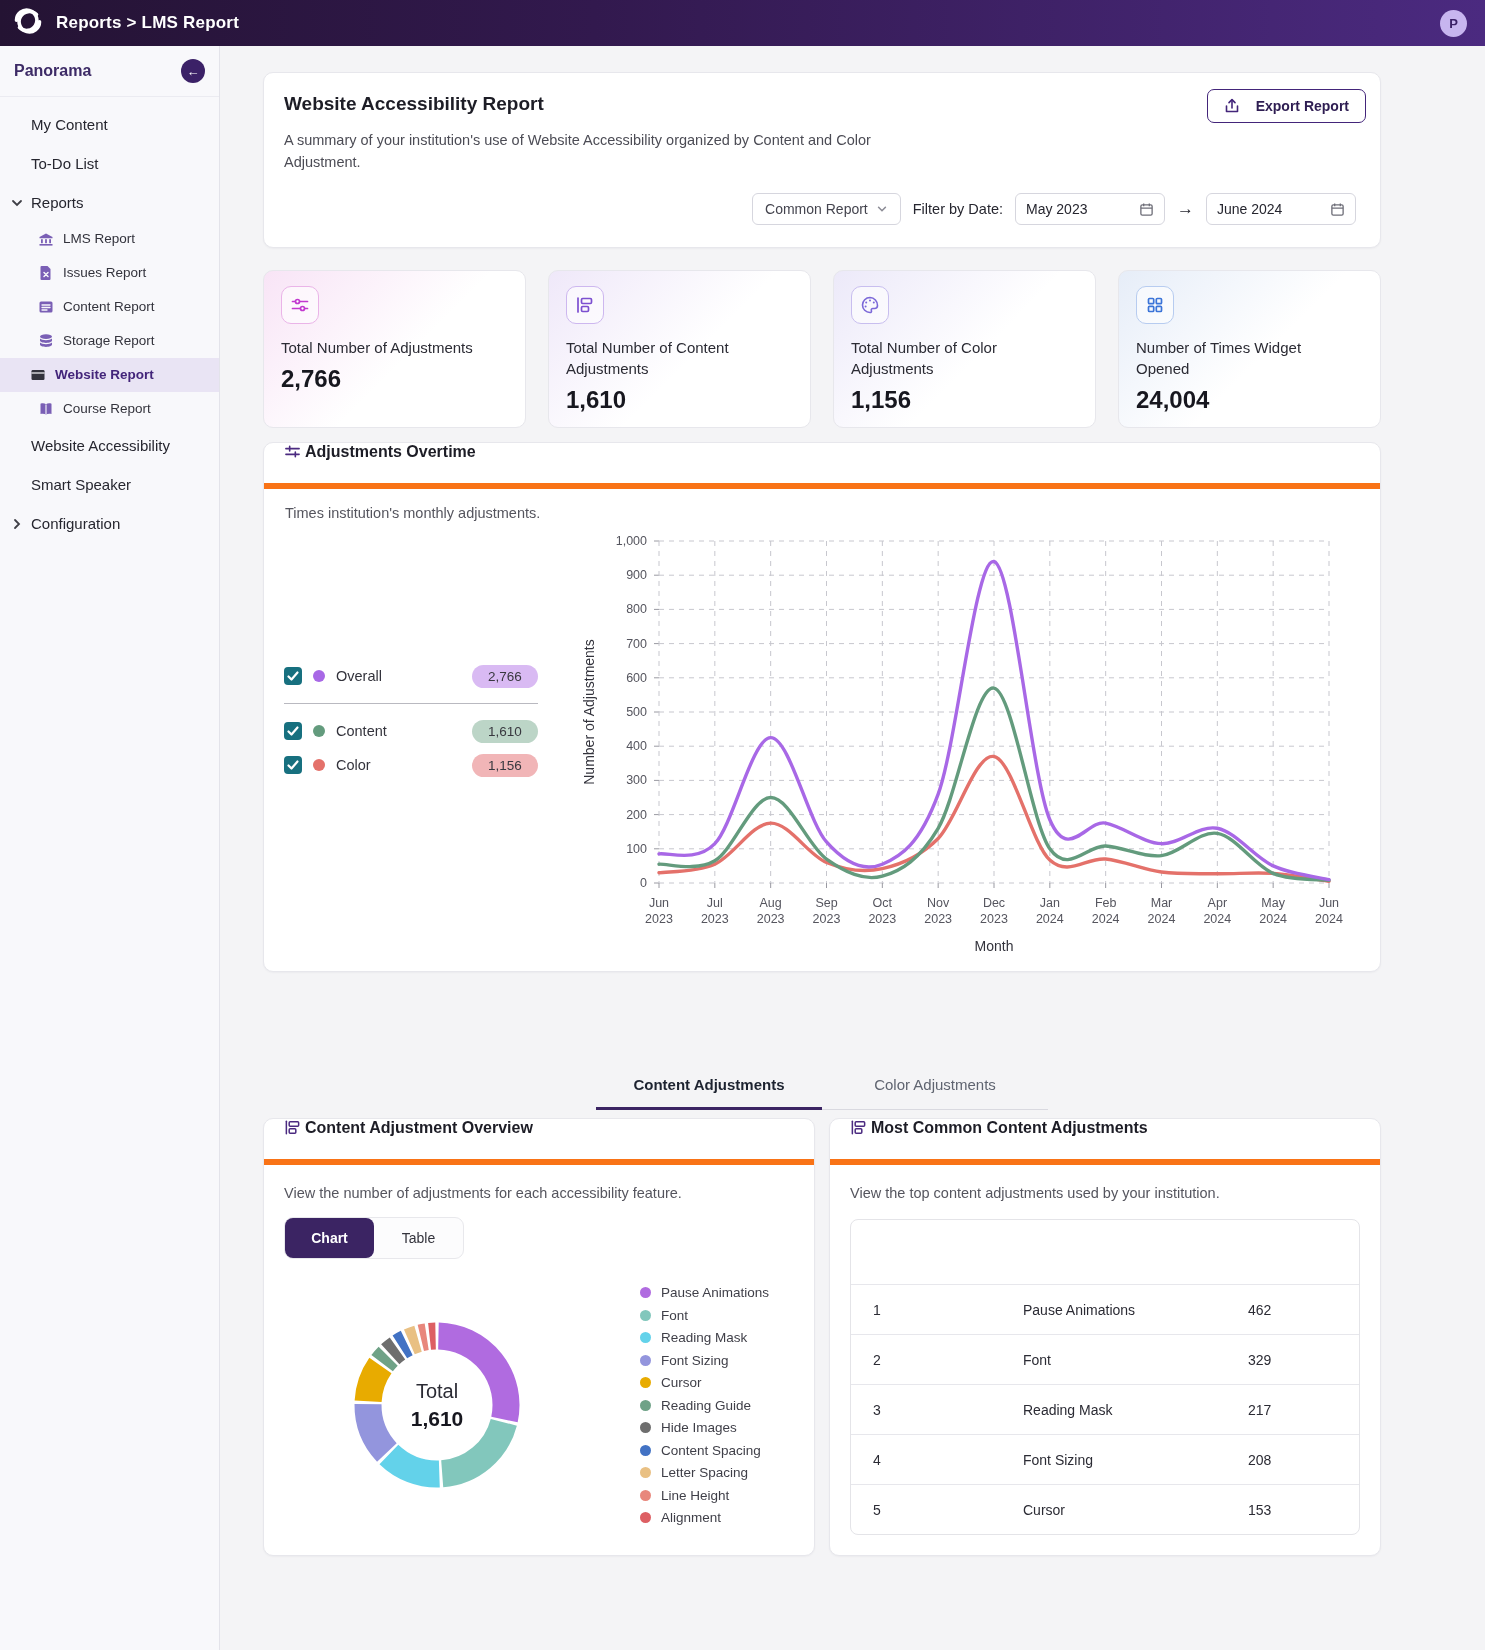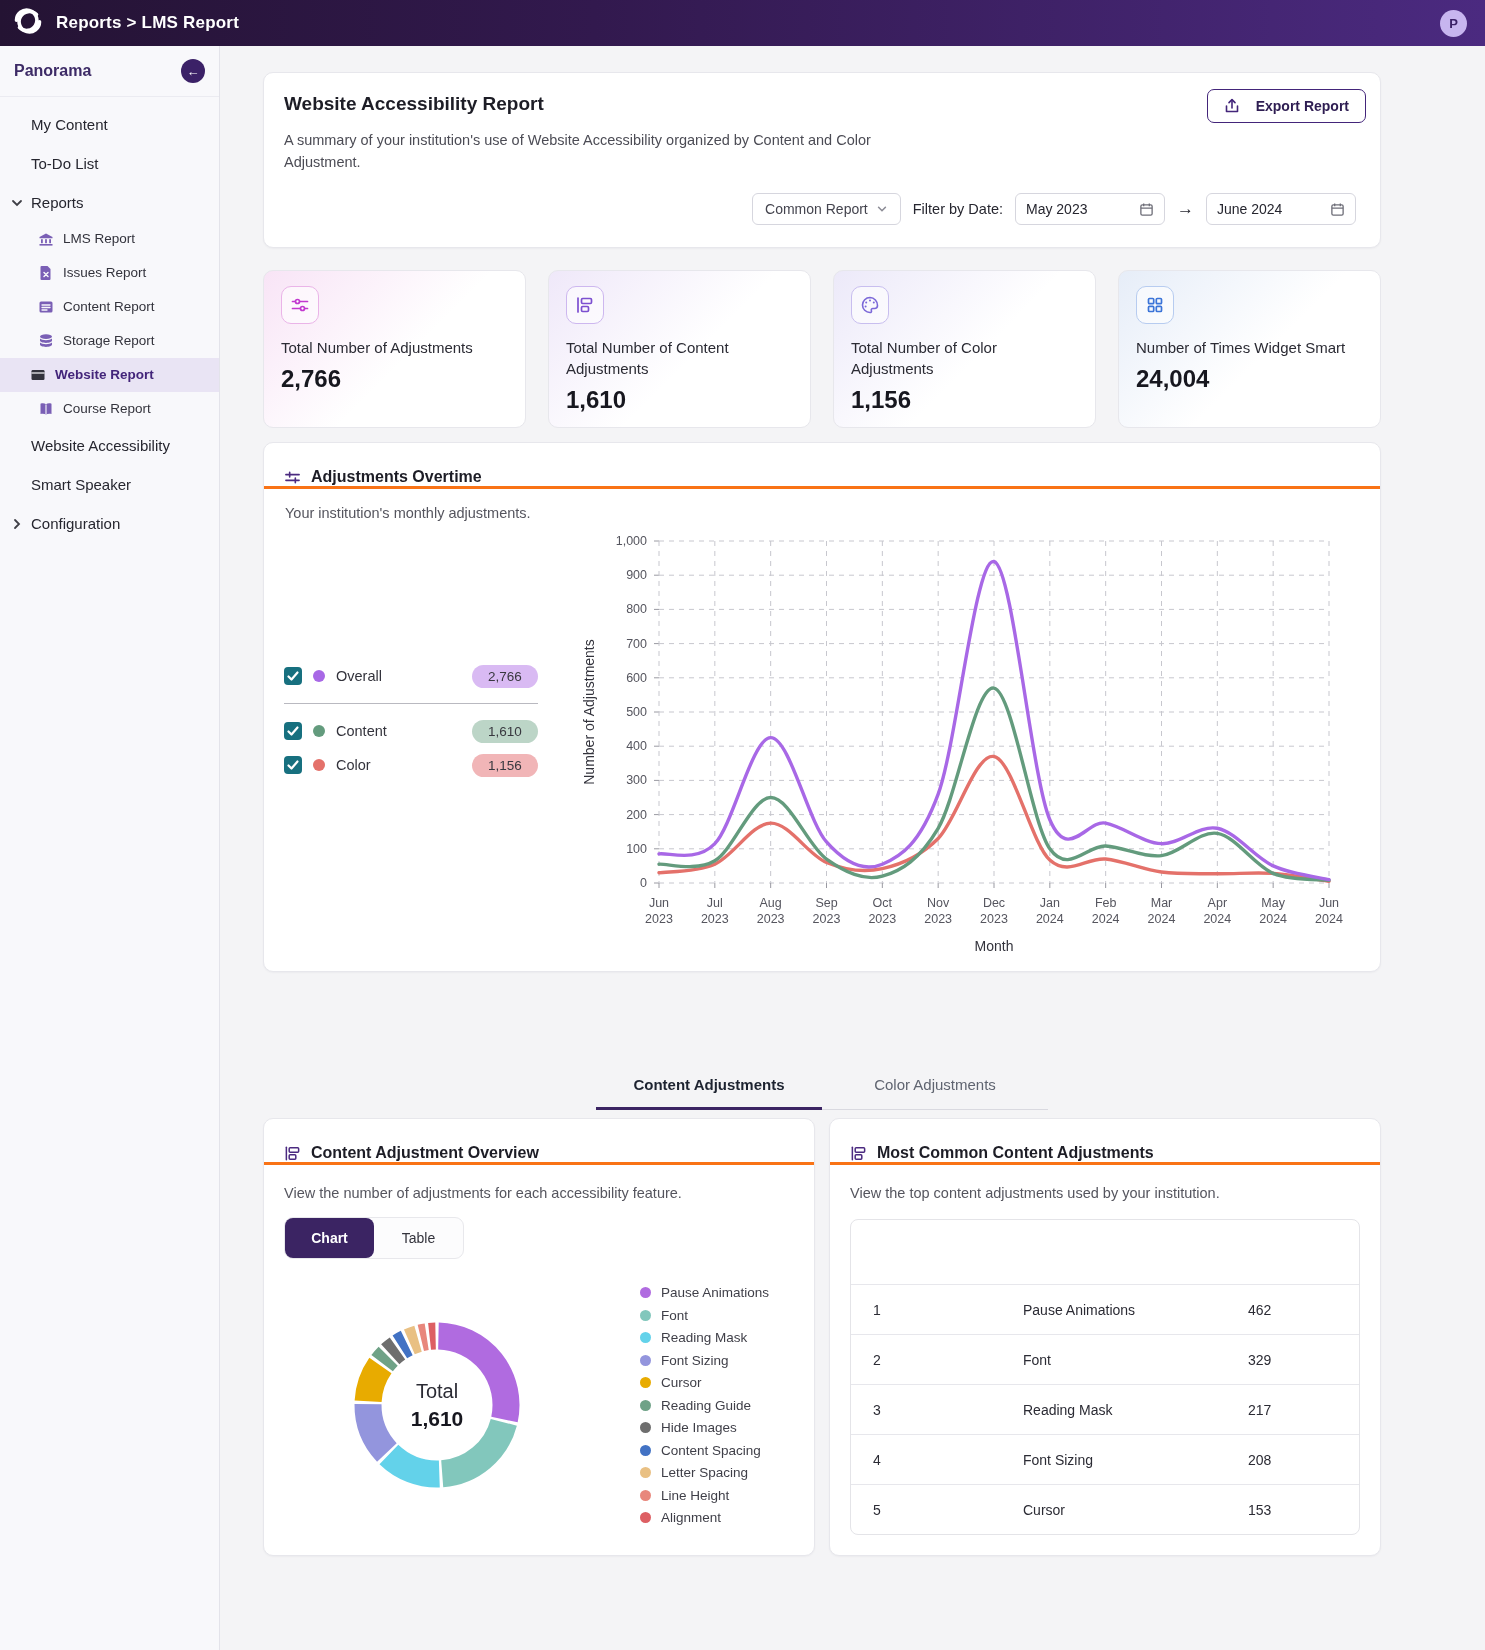--- a/index.html
+++ b/index.html
@@ -52,21 +52,21 @@
   
   .stats { display:grid; grid-template-columns:repeat(4,1fr); gap:22px; margin-top:22px; }
   .stat-card { position:relative; border:1px solid #e7e7ec; border-radius:10px; height:158px; padding:15px 17px; background:#fff; }
   .icon-box { width:38px; height:38px; border:1.5px solid; border-radius:10px; display:flex; align-items:center; justify-content:center; background:rgba(255,255,255,.6); }
   .icon-box svg { width:20px; height:20px; }
   .stat-label { margin-top:13px; font-size:15px; line-height:21px; color:#2b2b34; max-width:215px; }
   .stat-value { margin-top:7px; font-size:24px; font-weight:bold; color:#17171f; }
 
   
   .overtime-card { margin-top:14px; height:530px; }
-  .card-head { display:flex; align-items:flex-end; gap:10px; height:46px; padding:0 20px; border-bottom:3px solid #f97316; }
+  .card-head { display:flex; align-items:flex-start; gap:4px; height:46px; padding:0 20px; border-bottom:6px solid #f97316; }
   .card-head svg { width:17px; height:17px; color:#4b2a80; }
   .card-head-title { font-size:16px; font-weight:bold; color:#1d1d26; }
   .ot-subtitle { padding:16px 21px 0 21px; font-size:14.5px; color:#55555e; }
   .ot-body { display:flex; }
   .legend-col { width:300px; padding:138px 0 0 20px; }
   .legend-row { display:flex; align-items:center; gap:11px; height:34px; }
   .checkbox { width:18px; height:18px; border-radius:4px; background:#17707f; display:flex; align-items:center; justify-content:center; cursor:pointer; flex:0 0 18px; }
   .checkbox svg { width:12px; height:12px; }
   .dot { width:12px; height:12px; border-radius:50%; flex:0 0 12px; }
   .legend-label { font-size:14.5px; color:#33333c; }
@@ -278,34 +278,34 @@
     </div>
     <div class="stat-card" style="background: linear-gradient(135deg, rgb(230, 237, 248) 0%, rgb(255, 255, 255) 55%);">
       <div class="icon-box" style="color: rgb(59, 116, 216); border-color: rgb(183, 204, 240);">
         <svg viewBox="0 0 20 20" fill="none" stroke="currentColor" stroke-width="1.7">
             <rect x="3.5" y="3.5" width="5.2" height="5.2" rx="1"></rect>
             <rect x="11.3" y="3.5" width="5.2" height="5.2" rx="1"></rect>
             <rect x="3.5" y="11.3" width="5.2" height="5.2" rx="1"></rect>
             <rect x="11.3" y="11.3" width="5.2" height="5.2" rx="1"></rect>
           </svg>
       </div>
-      <div class="stat-label">Number of Times Widget Smart</div>
+      <div class="stat-label">Number of Times Widget Opened</div>
       <div class="stat-value">24,004</div>
     </div>
   </section>
 
   <section class="card overtime-card">
     <div class="card-head">
       <svg viewBox="0 0 18 18" fill="none" stroke="currentColor" stroke-width="1.7" stroke-linecap="round">
           <path d="M2 6h14M2 12h14"></path>
           <path d="M6 3.5v5M12 9.5v5"></path>
         </svg>
       <span class="card-head-title">Adjustments Overtime</span>
     </div>
-    <p class="ot-subtitle">Your institution's monthly adjustments.</p>
+    <p class="ot-subtitle">Times institution's monthly adjustments.</p>
     <div class="ot-body">
       <div class="legend-col">
         <div class="legend-row">
           <span class="checkbox">
               <svg viewBox="0 0 12 12" fill="none" stroke="#fff" stroke-width="2.2" stroke-linecap="round" stroke-linejoin="round">
                 <polyline points="1.5,6.5 4.5,9.5 10.5,2.5"></polyline>
               </svg>
             </span>
           <span class="dot" style="background: rgb(168, 104, 230);"></span>
           <span class="legend-label">Overall</span>

